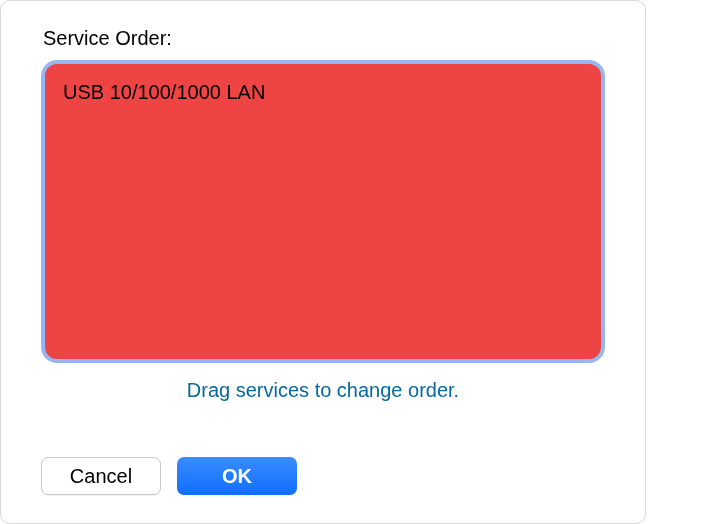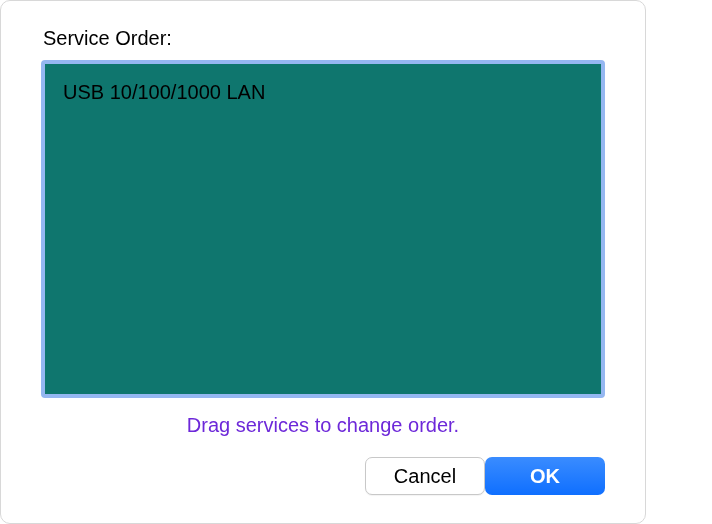--- a/index.html
+++ b/index.html
@@ -27,44 +27,45 @@
     .title-label {
       font-size: 20px;
       color: #000;
       margin-bottom: 10px;
       font-weight: 400;
       padding-left: 2px;
     }
     .list-box {
       flex: 1;
       border: 4px solid #95b7f1;
-      border-radius: 4px;
-      background: #0f766e;
+      border-radius: 16px;
+      background: #ef4444;
       padding: 10px 0 16px 0;
       overflow: auto;
     }
     .list-item {
       font-size: 20px;
       color: #000;
       padding: 4px 18px;
       cursor: default;
       user-select: none;
       line-height: 1.4;
     }
     .hint-text {
       text-align: center;
       font-size: 20px;
-      color: #6d28d9;
+      color: #0369a1;
       margin-top: 16px;
       margin-bottom: 20px;
     }
     .button-row {
       display: flex;
-      justify-content: flex-end;
+      gap: 16px;
       padding-right: 0;
+      margin-top: 35px;
     }
     .btn {
       font-size: 20px;
       min-width: 120px;
       height: 38px;
       border-radius: 7px;
       border: none;
       cursor: pointer;
       font-family: inherit;
       display: flex;

